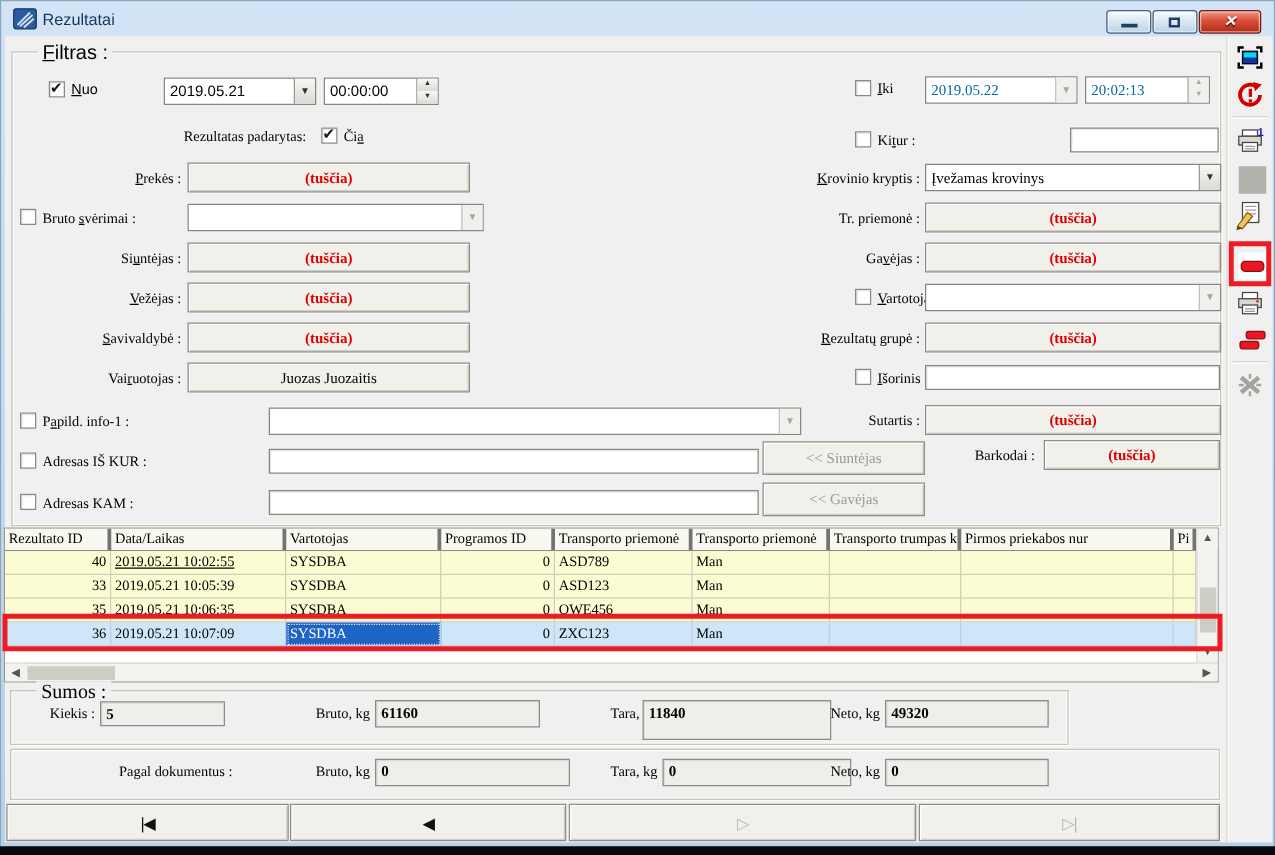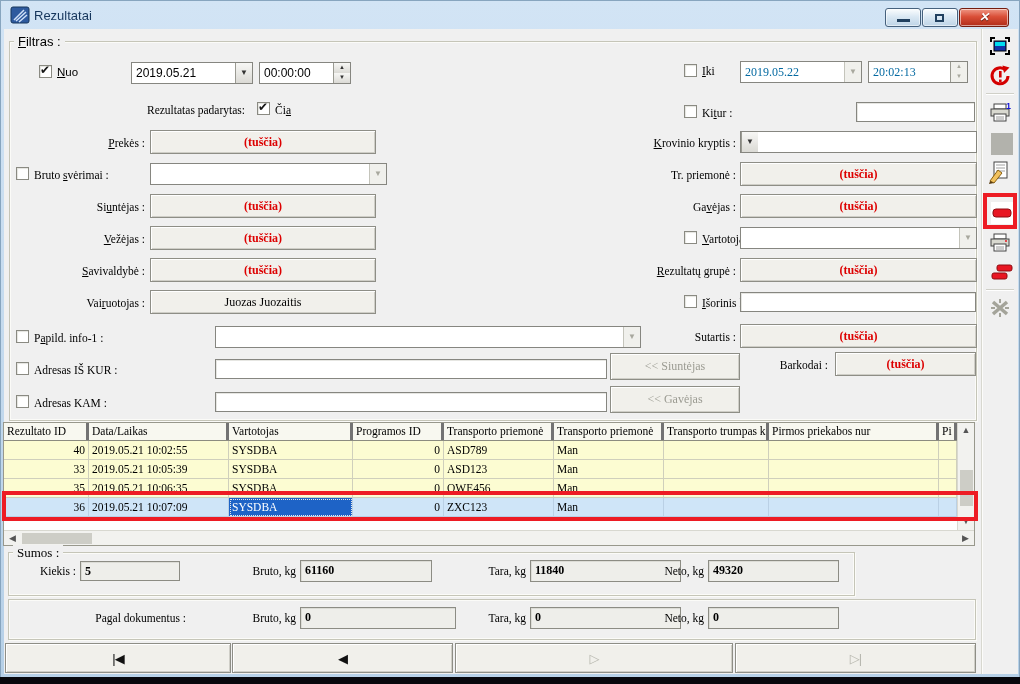--- a/index.html
+++ b/index.html
@@ -16,21 +16,21 @@
   .g-restore{position:absolute;left:12px;top:5px;width:9px;height:8px;border:2px solid #21405f;background:transparent}
   .g-close{position:absolute;left:0;top:1px;width:100%;text-align:center;color:#fff;font-weight:bold;font-size:12px;text-shadow:0 1px 1px #5a140b}
   .client{position:absolute;left:3px;top:28px;width:1014px;height:645px;background:#f0f0f0}
   .bottombar{position:absolute;left:0;top:677px;width:1020px;height:7px;background:#07070c}
   
   .tb-divider{position:absolute;left:980px;top:28px;width:1px;height:645px;background:#d8d8d0;box-shadow:1px 0 0 #fcfcfa}
   .tbtn{position:absolute;width:28px;height:28px;display:flex;align-items:center;justify-content:center;background:transparent;border:0}
   .tb-sep{position:absolute;left:985px;width:28px;height:2px;border-top:1px solid #d0d0c8;border-bottom:1px solid #fff}
   
   .grp{position:absolute;border:1px solid #c5c5b8;box-shadow:inset 0 0 0 1px #fbfbf8,1px 1px 0 #fbfbf8}
-  .grp-label{position:absolute;top:-8px;left:4px;background:#f0f0f0;padding:0 4px;font-size:13px;white-space:nowrap}
+  .grp-label{position:absolute;top:-8px;left:20px;background:#f0f0f0;padding:0 4px;font-size:16px;white-space:nowrap}
   
   .lbl{position:absolute;font-size:11.5px;line-height:14px;white-space:nowrap;color:#000}
   .r{text-align:right}
   u{text-decoration:underline}
   .cb{position:absolute;width:13px;height:13px;background:#fff;border:1px solid #898е82;border:1px solid #8a8a82;box-shadow:inset 1px 1px 1px #e4e4df}
   .cb.checked::after{content:"\2714";position:absolute;left:0;top:-3px;font-size:12px;color:#141414}
   .btn3d{position:absolute;display:flex;align-items:center;justify-content:center;background:#f1f0eb;border:1px solid #8e8e86;
          box-shadow:inset 1px 1px 0 #ffffff,inset -1px -1px 0 #cfcec7;font-family:inherit;font-size:12px;white-space:nowrap;overflow:hidden}
   .btn3d.redtxt{color:var(--redtext,#dd0000);font-weight:bold}
   .btn3d.disabled{color:#9b9b92}
@@ -200,20 +200,21 @@
   <span class="cb checked" style="left:257px;top:102px"></span>
   <span class="lbl" style="left:275px;top:103px">Či<u>a</u></span>
   <span class="cb" style="left:684px;top:105px"></span>
   <span class="lbl" style="left:702px;top:106px">Ki<u>t</u>ur :</span>
   <div class="tf" style="left:856px;top:102px;width:119px;height:20px"></div>
 
   <span class="lbl r" style="left:20px;top:136px;width:125px"><u>P</u>rekės :</span>
   <button class="btn3d redtxt" style="left:150px;top:130px;width:226px;height:24px">(tuščia)</button>
   <span class="lbl r" style="left:556px;top:136px;width:180px"><u>K</u>rovinio kryptis :</span>
   <div class="combo" style="left:740px;top:131px;width:237px">
+    <span class="combo-text">Įvežamas krovinys</span>
     <span class="combo-btn"></span>
   </div>
 
   <span class="cb" style="left:16px;top:167px"></span>
   <span class="lbl" style="left:34px;top:168px">Bruto <u>s</u>vėrimai :</span>
   <div class="combo disabled" style="left:150px;top:163px;width:237px">
     <span class="combo-text"></span>
     <span class="combo-btn"></span>
   </div>
   <span class="lbl r" style="left:586px;top:168px;width:150px">Tr. priemonė :</span>
@@ -273,21 +274,21 @@
       <div class="hcell" style="width: 91px;">Programos ID</div>
       <div class="hcell" style="width: 110px;">Transporto priemonė</div>
       <div class="hcell" style="width: 110px;">Transporto priemonė</div>
       <div class="hcell" style="width: 105px;">Transporto trumpas k</div>
       <div class="hcell" style="width: 170px;">Pirmos priekabos nur</div>
       <div class="hcell" style="width: 18px;">Pi</div>
     </div>
     <div class="gbody" id="gbody">
       <div class="grow">
         <div class="gcell num" style="width: 85px;">40</div>
-        <div class="gcell" style="width: 140px;">2019.05.21 10:02:55</div>
+        <div class="gcell" style="width: 140px; text-decoration: underline;">2019.05.21 10:02:55</div>
         <div class="gcell" style="width: 124px;">SYSDBA</div>
         <div class="gcell num" style="width: 91px;">0</div>
         <div class="gcell" style="width: 110px;">ASD789</div>
         <div class="gcell" style="width: 110px;">Man</div>
         <div class="gcell" style="width: 105px;"></div>
         <div class="gcell" style="width: 170px;"></div>
         <div class="gcell" style="width: 18px;"></div>
       </div>
       <div class="grow">
         <div class="gcell num" style="width: 85px;">33</div>
@@ -336,21 +337,21 @@
   </div>
 
   <div class="grp" style="left:8px;top:552px;width:847px;height:44px">
     <span class="grp-label">Sumos :</span>
   </div>
   <span class="lbl r" style="left:16px;top:564px;width:60px">Kiekis :</span>
   <div class="sumfield" style="left:80px;top:561px;width:100px;height:20px">5</div>
   <span class="lbl r" style="left:238px;top:564px;width:58px">Bruto, kg</span>
   <div class="sumfield" style="left:300px;top:560px;width:132px;height:22px">61160</div>
   <span class="lbl r" style="left:472px;top:564px;width:54px">Tara, kg</span>
-  <div class="sumfield" style="left:530px;top:560px;width:151px;height:22px">11840</div>
+  <div class="sumfield" style="left:514px;top:560px;width:151px;height:32px">11840</div>
   <span class="lbl r" style="left:648px;top:564px;width:56px">Neto, kg</span>
   <div class="sumfield" style="left:708px;top:560px;width:131px;height:22px">49320</div>
 
   <div class="grp" style="left:8px;top:599px;width:968px;height:41px"></div>
   <span class="lbl r" style="left:55px;top:611px;width:131px">Pagal dokumentus :</span>
   <span class="lbl r" style="left:238px;top:611px;width:58px">Bruto, kg</span>
   <div class="sumfield" style="left:300px;top:607px;width:156px;height:22px">0</div>
   <span class="lbl r" style="left:472px;top:611px;width:54px">Tara, kg</span>
   <div class="sumfield" style="left:530px;top:607px;width:151px;height:22px">0</div>
   <span class="lbl r" style="left:648px;top:611px;width:56px">Neto, kg</span>

